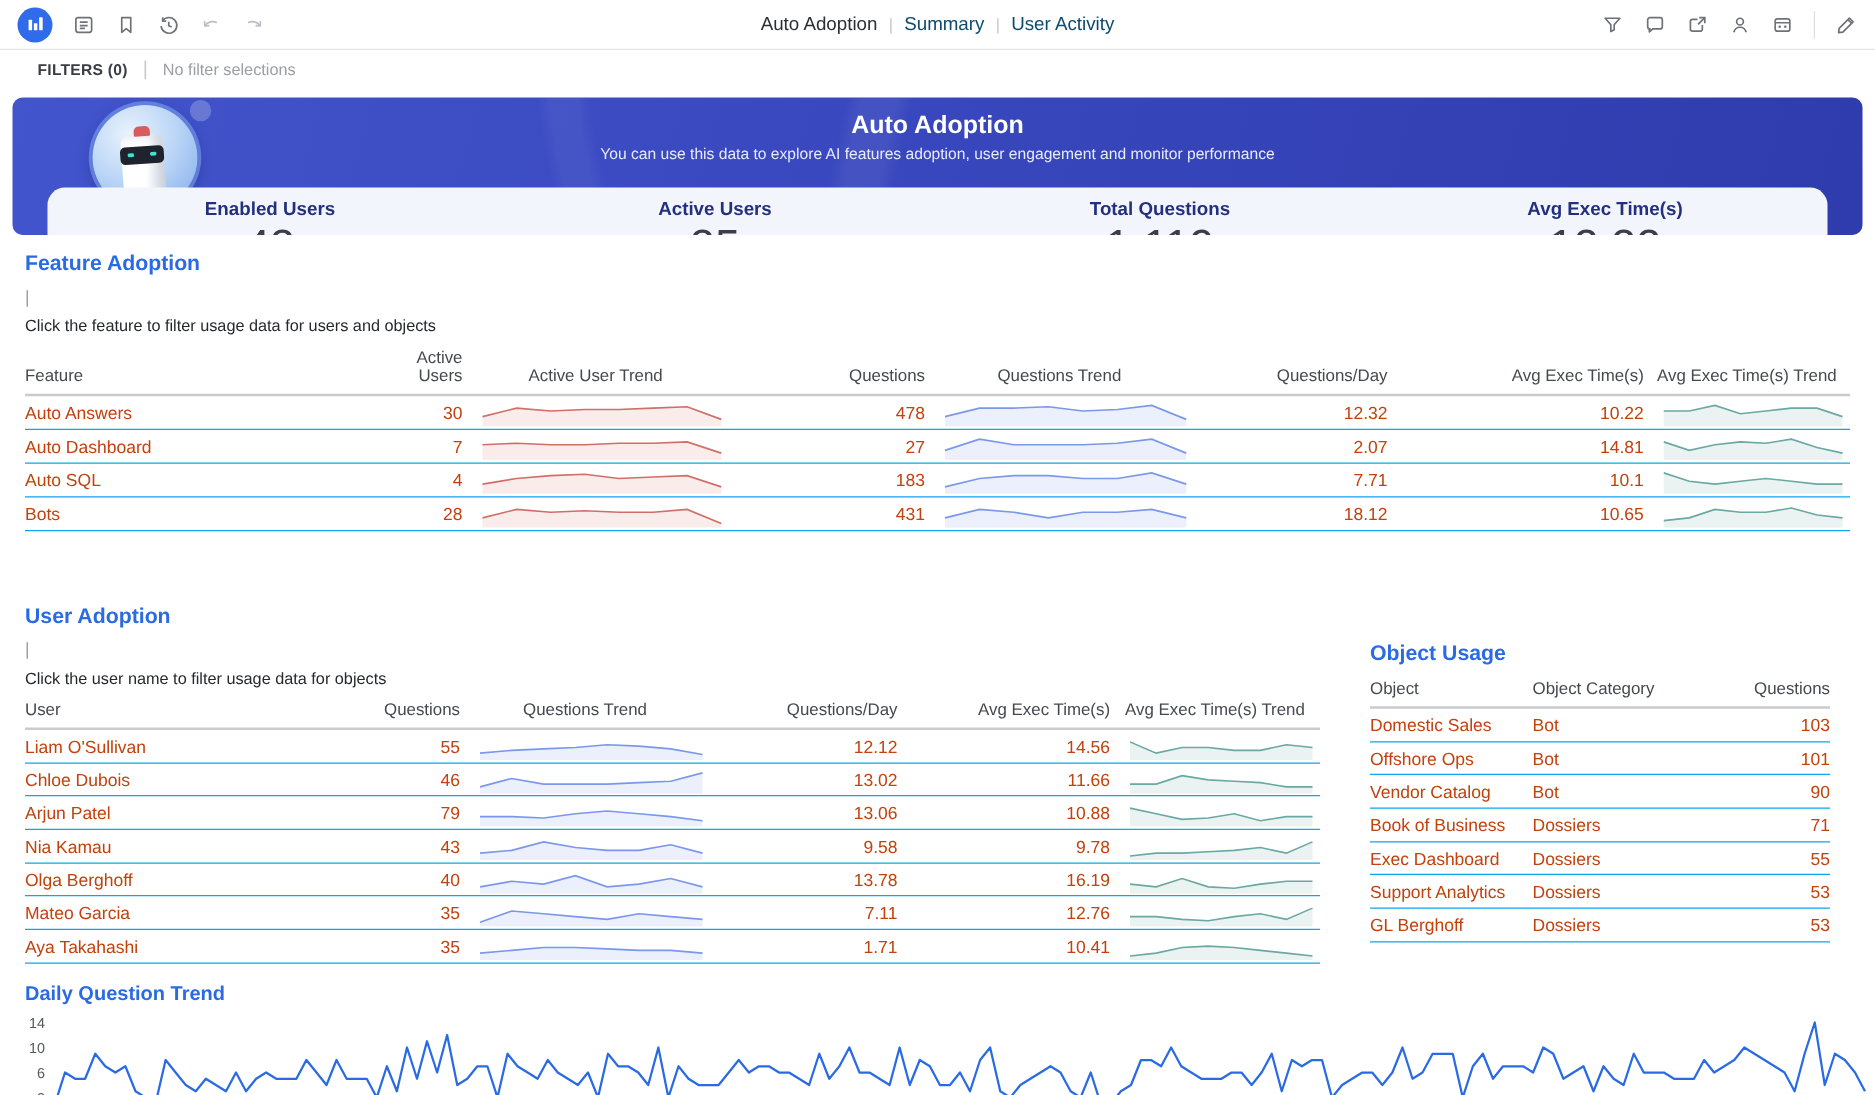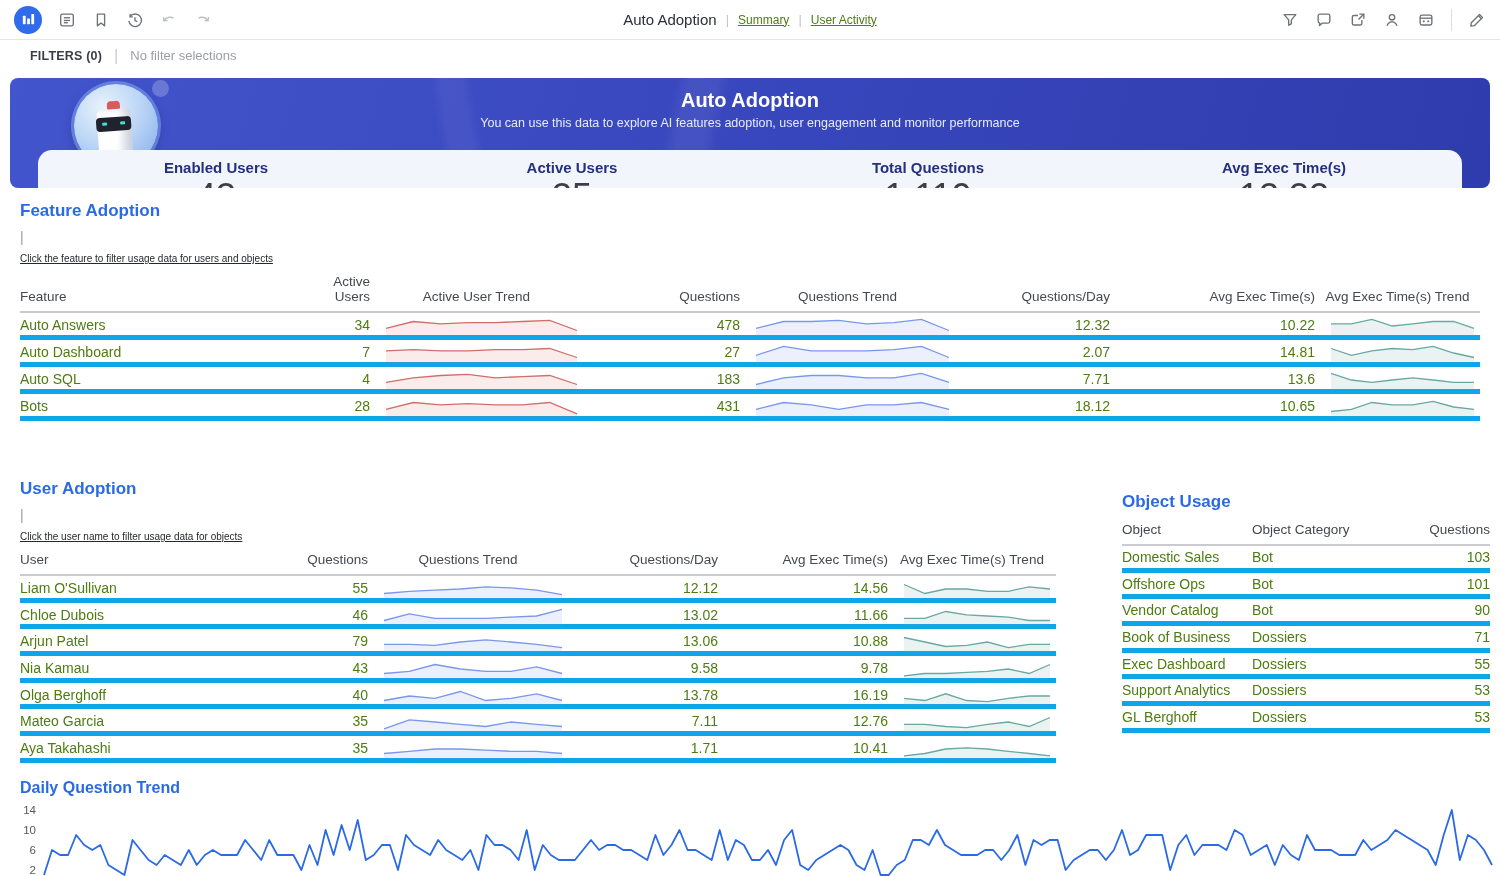--- a/index.html
+++ b/index.html
@@ -13,21 +13,21 @@
   .tb-right { margin-left:auto; }
   .logo { width:28px; height:28px; border-radius:50%; background:#2f6bea;
           display:flex; align-items:center; justify-content:center; }
   .tb-icon { width:18px; height:18px; display:block; color:#6e7278; }
   .tb-icon.dim { color:#bcbfc4; }
   .tb-divider { width:1px; height:22px; background:#dcdee1; }
   .tb-center { position:absolute; left:0; right:0; display:flex; justify-content:center;
                align-items:center; gap:9px; pointer-events:none; }
   .tb-center > * { pointer-events:auto; }
   .tb-title { font-size:15px; font-weight:500; color:#2c2f36; }
-  .tb-tab { font-size:12px; color:#4d7c0f;text-decoration:underline; }
+  .tb-tab { font-size:15px; color:#0c4a6e; }
   .tb-pipe { color:#c3c5c9; font-size:13px; }
 
   
   .filters { height:31px; display:flex; align-items:center; gap:12px; padding:0 30px; }
   .filters-label { font-size:12.5px; font-weight:bold; color:#3a3d44; letter-spacing:.2px; }
   .filters-pipe { color:#c9cbcf; }
   .filters-hint { font-size:13px; color:#9b9ea4; }
 
   
   .banner { position:relative; margin:7px 10px 0; height:110px; border-radius:8px;
@@ -57,36 +57,36 @@
   .kpi-card { position:absolute; left:28px; right:28px; top:72px; height:72px;
               background:#f3f5fc; border-radius:14px; display:flex; }
   .kpi { flex:1; text-align:center; padding-top:9px; }
   .kpi-label { font-size:15px; font-weight:bold; color:#23307d; }
   .kpi-value { font-size:36px; color:#3b3e45; margin-top:2px; line-height:1.05; }
 
   
   .sec-head { display:flex; align-items:baseline; gap:8px;flex-direction:column; }
   .sec-title { font-size:17px; font-weight:bold; color:#2a6be4; }
   .sec-pipe { color:#9a9da3; font-size:14px; }
-  .sec-sub { font-size:10px; color:#26282d;text-decoration:underline; }
+  .sec-sub { font-size:13px; color:#26282d; }
 
   .grid-head { display:grid; align-items:end; padding-bottom:7px;
                border-bottom:2px solid #c9cbcf; font-size:13.5px; color:#45484f; }
-  .grid-row { display:grid; align-items:center; height:27px; border-bottom:5px solid #0ea5e9;
-              font-size:14px; color:#4d7c0f; }
+  .grid-row { display:grid; align-items:center; height:27px; border-bottom:1px solid #0ea5e9;
+              font-size:14px; color:#c2410c; }
   .cl { text-align:left; }
   .cr { text-align:right; }
   .cc { text-align:center; }
   .cspark { display:flex; align-items:center; padding-left:14px; }
   .cspark svg { display:block; }
 
   .feature-sec { margin:13px 20px 0; }
   .fgrid { grid-template-columns:280px 70px 213px 157px 215px 155px 205px 165px; }
 
-  .mid-wrap { display:flex; margin:58px 20px 0; gap:66px; }
+  .mid-wrap { display:flex; margin:58px 20px 0; gap:40px;align-items:center; }
   .user-sec { width:1036px; flex:none; }
   .ugrid { grid-template-columns:280px 68px 200px 150px 170px 168px; }
   .ugrid.grid-row { height:26.7px; }
   .object-sec { width:368px; flex:none;margin-top:13px; }
   .ogrid { grid-template-columns:130px 110px 128px; }
   .ogrid.grid-row { height:26.7px; }
   .user-sec .sec-head, .object-sec .sec-head { margin-bottom:10px; }
   .feature-sec .sec-head { margin-bottom:10px; }
   .grid-head { margin-top:2px; }
 
@@ -221,21 +221,21 @@
     <div class="cr">Questions</div>
     <div class="cc">Questions Trend</div>
     <div class="cr">Questions/Day</div>
     <div class="cr">Avg Exec Time(s)</div>
     <div class="cc">Avg Exec Time(s) Trend</div>
   </div>
   <div id="feature-rows">
 
       <div class="grid-row fgrid">
         <div class="cl">Auto Answers</div>
-        <div class="cr">34</div>
+        <div class="cr">30</div>
         <div class="cspark">
           <svg width="195" height="24">
             <polygon points="2.0,15.3 29.3,8.5 56.6,10.8 83.9,9.6 111.1,9.6 138.4,8.5 165.7,7.4 193.0,17.5 193,23 2,23" fill="rgba(207,111,104,0.13)"></polygon>
             <polyline points="2.0,15.3 29.3,8.5 56.6,10.8 83.9,9.6 111.1,9.6 138.4,8.5 165.7,7.4 193.0,17.5" fill="none" stroke="#cf6f68" stroke-width="1.3"></polyline>
           </svg>
         </div>
         <div class="cr">478</div>
         <div class="cspark">
           <svg width="197" height="24">
             <polygon points="2.0,15.3 29.6,8.5 57.1,8.5 84.7,7.4 112.3,10.8 139.9,9.6 167.4,6.3 195.0,17.5 195,23 2,23" fill="rgba(122,151,234,0.15)"></polygon>
@@ -288,21 +288,21 @@
           </svg>
         </div>
         <div class="cr">183</div>
         <div class="cspark">
           <svg width="197" height="24">
             <polygon points="2.0,17.5 29.6,10.8 57.1,8.5 84.7,8.5 112.3,10.8 139.9,10.8 167.4,6.3 195.0,15.3 195,23 2,23" fill="rgba(122,151,234,0.15)"></polygon>
             <polyline points="2.0,17.5 29.6,10.8 57.1,8.5 84.7,8.5 112.3,10.8 139.9,10.8 167.4,6.3 195.0,15.3" fill="none" stroke="#7a97ea" stroke-width="1.3"></polyline>
           </svg>
         </div>
         <div class="cr">7.71</div>
-        <div class="cr">13.6</div>
+        <div class="cr">10.1</div>
         <div class="cspark">
           <svg width="147" height="24">
             <polygon points="2.0,6.3 22.4,13.0 42.9,15.3 63.3,13.0 83.7,10.8 104.1,13.0 124.6,15.3 145.0,15.3 145,23 2,23" fill="rgba(105,168,163,0.14)"></polygon>
             <polyline points="2.0,6.3 22.4,13.0 42.9,15.3 63.3,13.0 83.7,10.8 104.1,13.0 124.6,15.3 145.0,15.3" fill="none" stroke="#69a8a3" stroke-width="1.3"></polyline>
           </svg>
         </div>
       </div>
 
       <div class="grid-row fgrid">
         <div class="cl">Bots</div>

